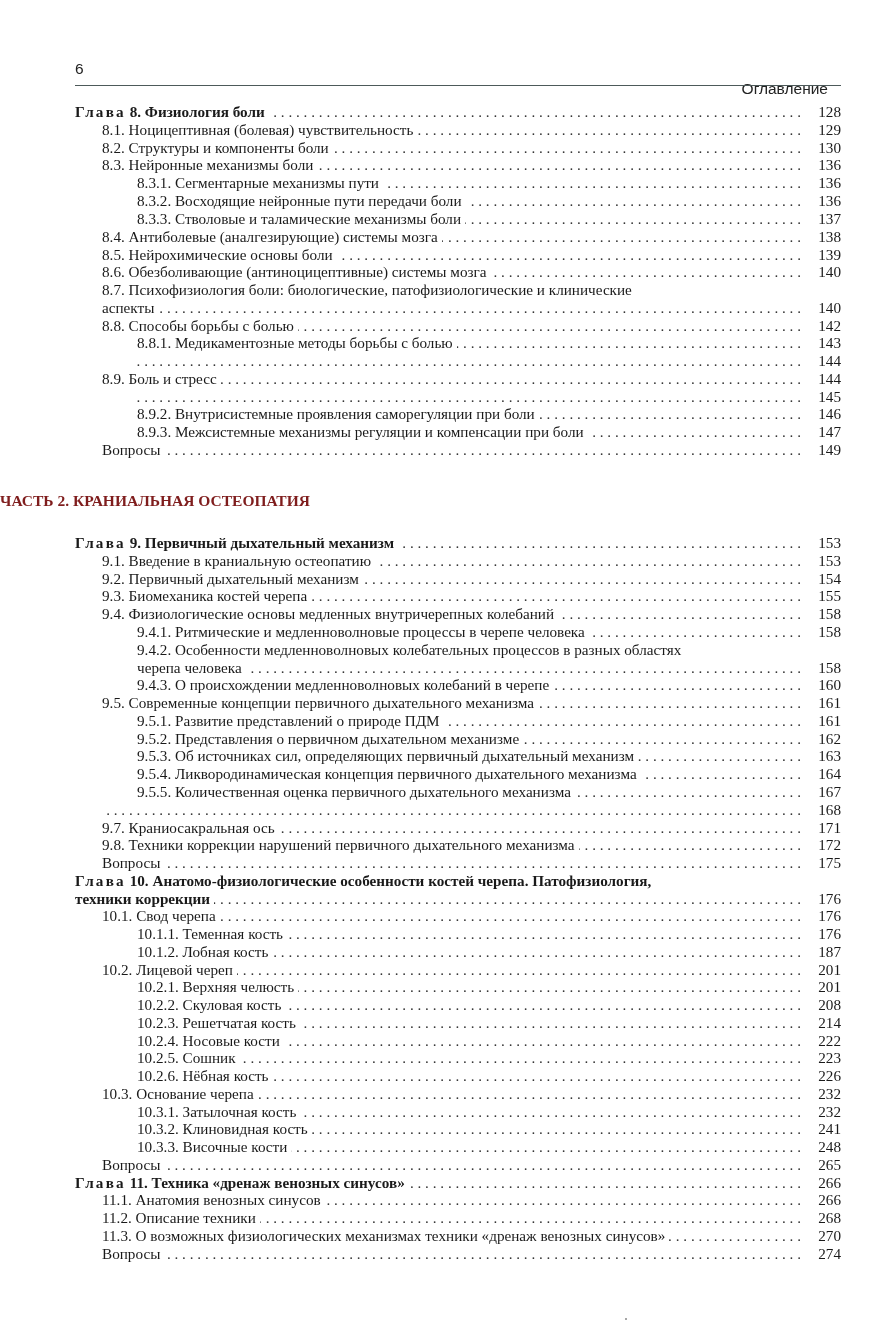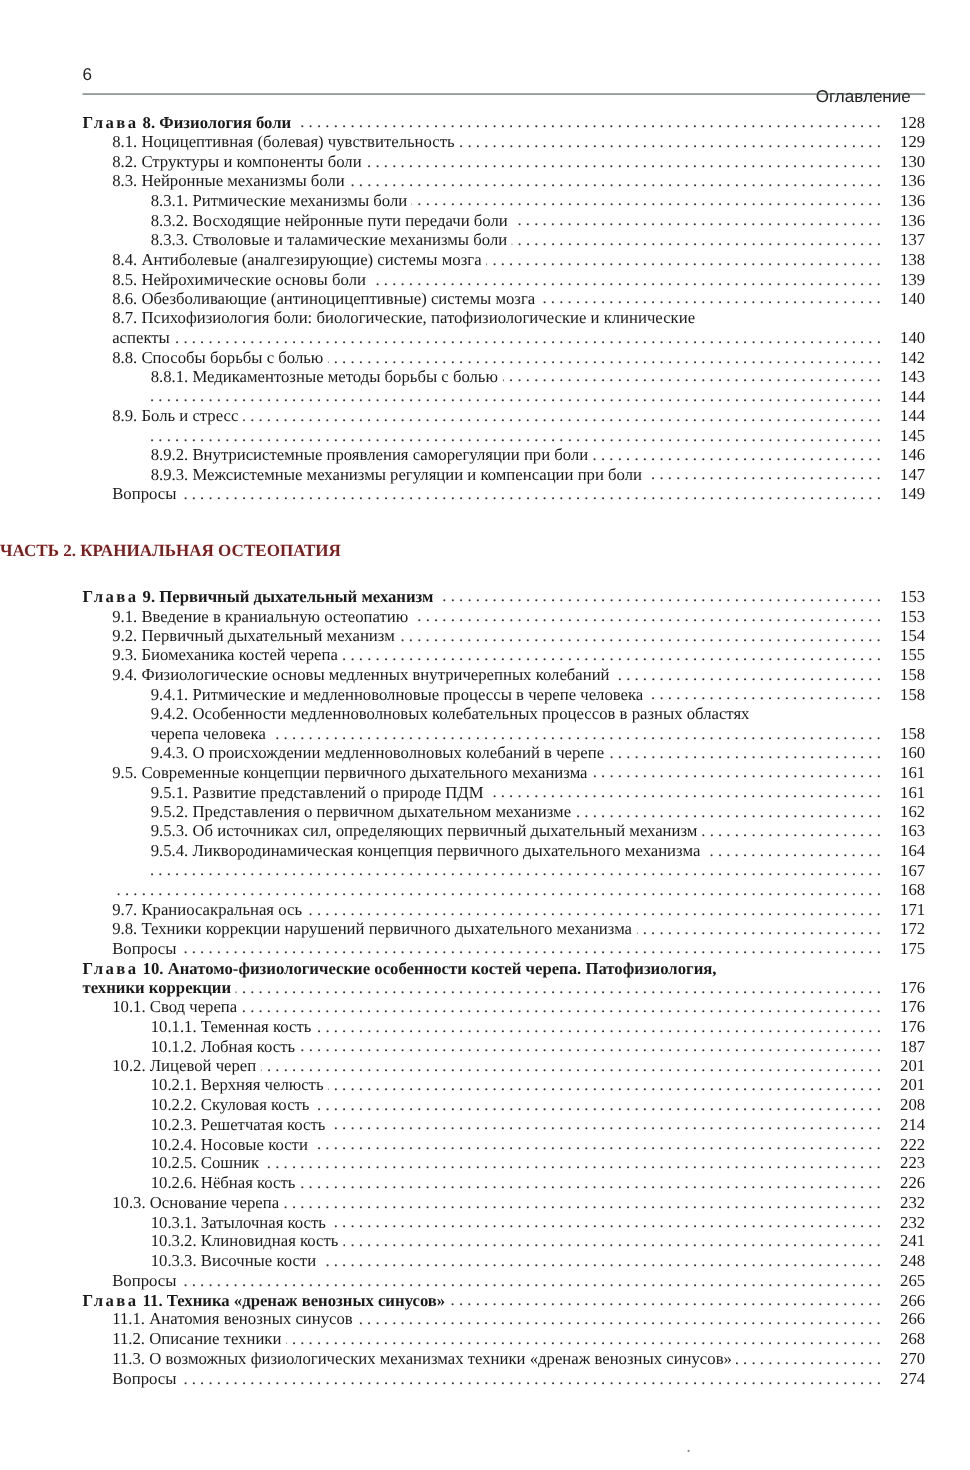--- a/index.html
+++ b/index.html
@@ -66,21 +66,21 @@
         <span class="txt">8.2. Структуры и компоненты боли</span>
         <span class="dots"></span>
         <span class="num">130</span>
       </div>
     <div class="row l1" style="top:156px">
         <span class="txt">8.3. Нейронные механизмы боли</span>
         <span class="dots"></span>
         <span class="num">136</span>
       </div>
     <div class="row l2" style="top:174px">
-        <span class="txt">8.3.1. Ритмические механизмы боли</span>
+        <span class="txt">8.3.1. Сегментарные механизмы пути</span>
         <span class="dots"></span>
         <span class="num">136</span>
       </div>
     <div class="row l2" style="top:192px">
         <span class="txt">8.3.2. Восходящие нейронные пути передачи боли</span>
         <span class="dots"></span>
         <span class="num">136</span>
       </div>
     <div class="row l2" style="top:210px">
         <span class="txt">8.3.3. Стволовые и таламические механизмы боли</span>
@@ -217,20 +217,21 @@
         <span class="txt">9.5.3. Об источниках сил, определяющих первичный дыхательный механизм</span>
         <span class="dots"></span>
         <span class="num">163</span>
       </div>
     <div class="row l2" style="top:765px">
         <span class="txt">9.5.4. Ликвородинамическая концепция первичного дыхательного механизма</span>
         <span class="dots"></span>
         <span class="num">164</span>
       </div>
     <div class="row l2" style="top:783px">
+        <span class="txt">9.5.5. Количественная оценка первичного дыхательного механизма</span>
         <span class="dots"></span>
         <span class="num">167</span>
       </div>
     <div class="row l1" style="top:801px">
         <span class="dots"></span>
         <span class="num">168</span>
       </div>
     <div class="row l1" style="top:819px">
         <span class="txt">9.7. Краниосакральная ось</span>
         <span class="dots"></span>

